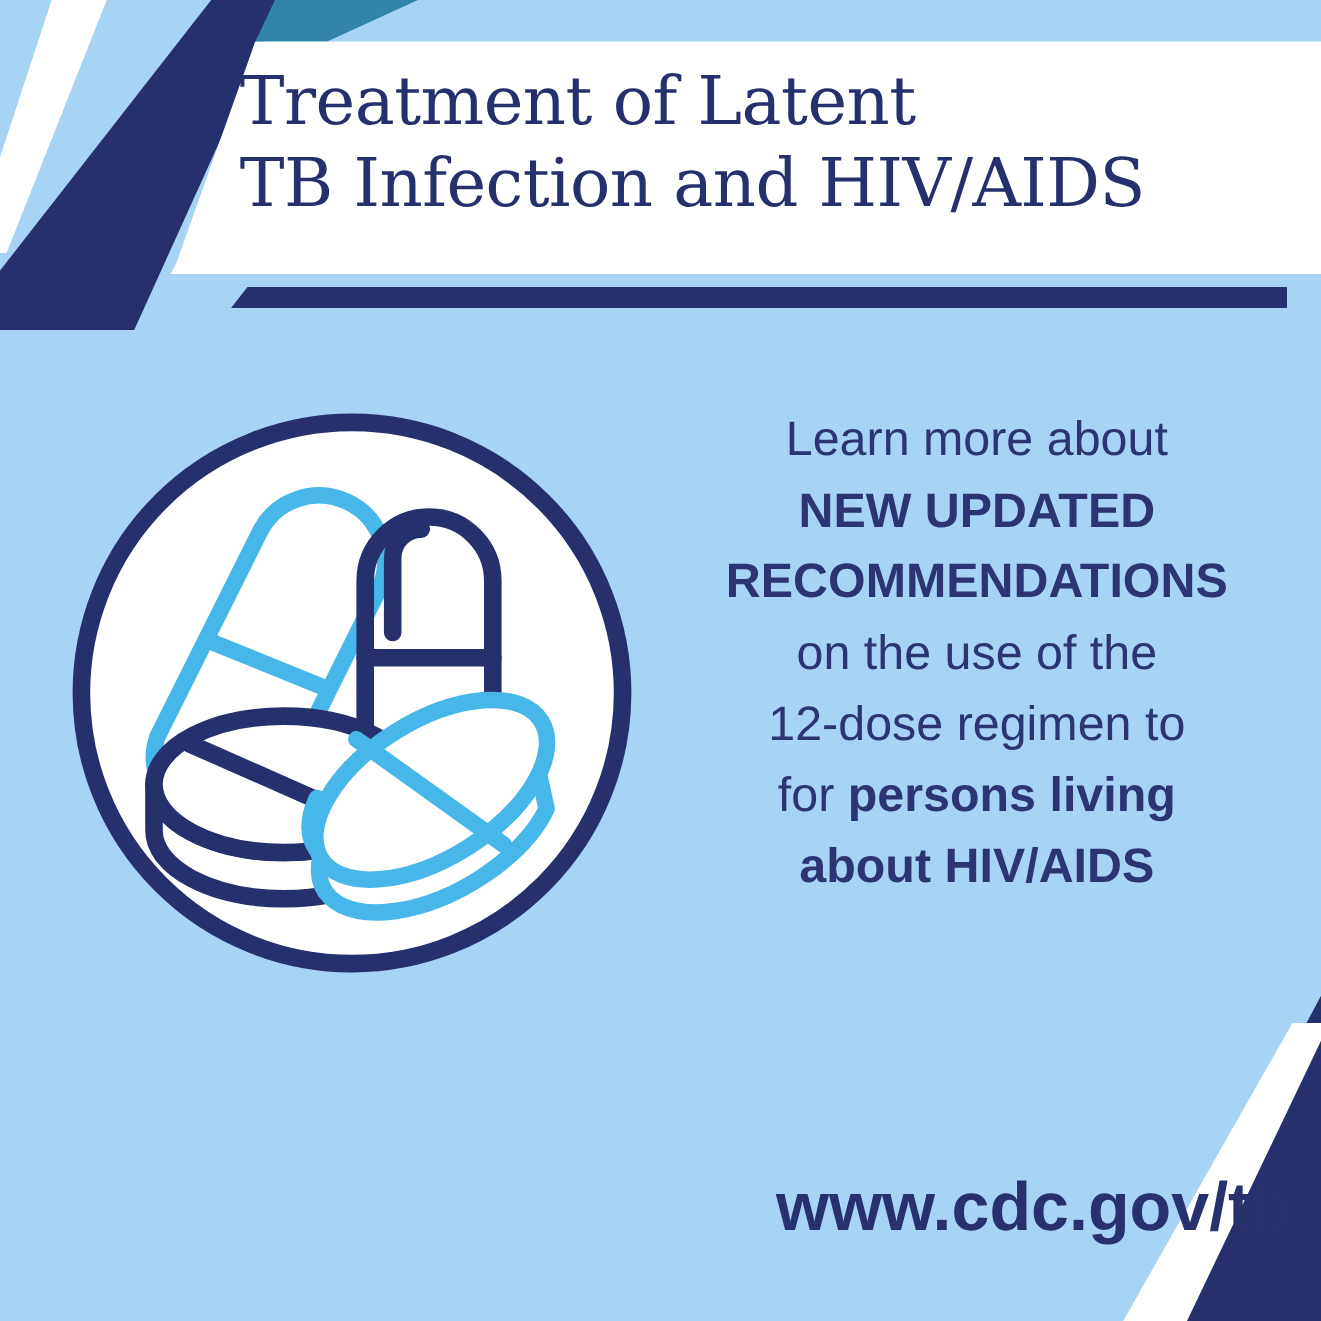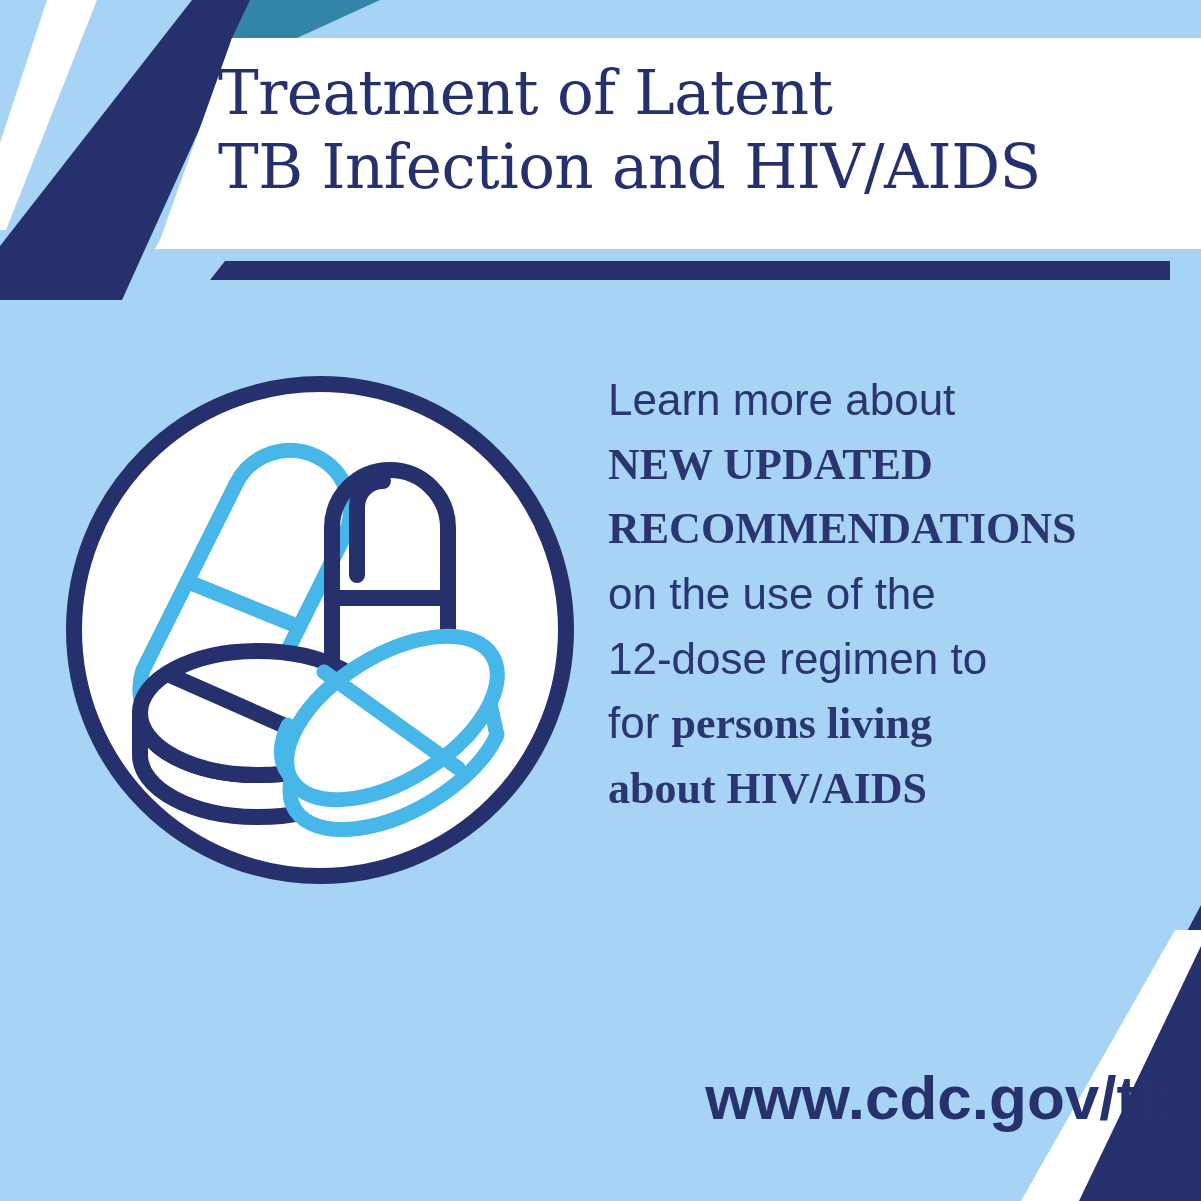--- a/index.html
+++ b/index.html
@@ -67,22 +67,22 @@
   .body-copy {
     position: absolute;
     left: 608px;
     top: 368px;
     width: 560px;
     color: #2b3572;
     font-size: 44px;
     line-height: 1.47;
     font-weight: normal;
   }
-  .body-copy .ln { display: block; white-space: nowrap; }
-  .body-copy .b { font-weight: bold; font-family: Liberation Serif, serif; }
+  .body-copy .ln { display: block; white-space: nowrap; text-align: center; }
+  .body-copy .b { font-weight: bold; }
 
   
   .url-line {
     position: absolute;
     left: 0;
     top: 1062px;
     width: 1201px;
     text-align: right;
     color: #27316e;
     font-size: 62px;

